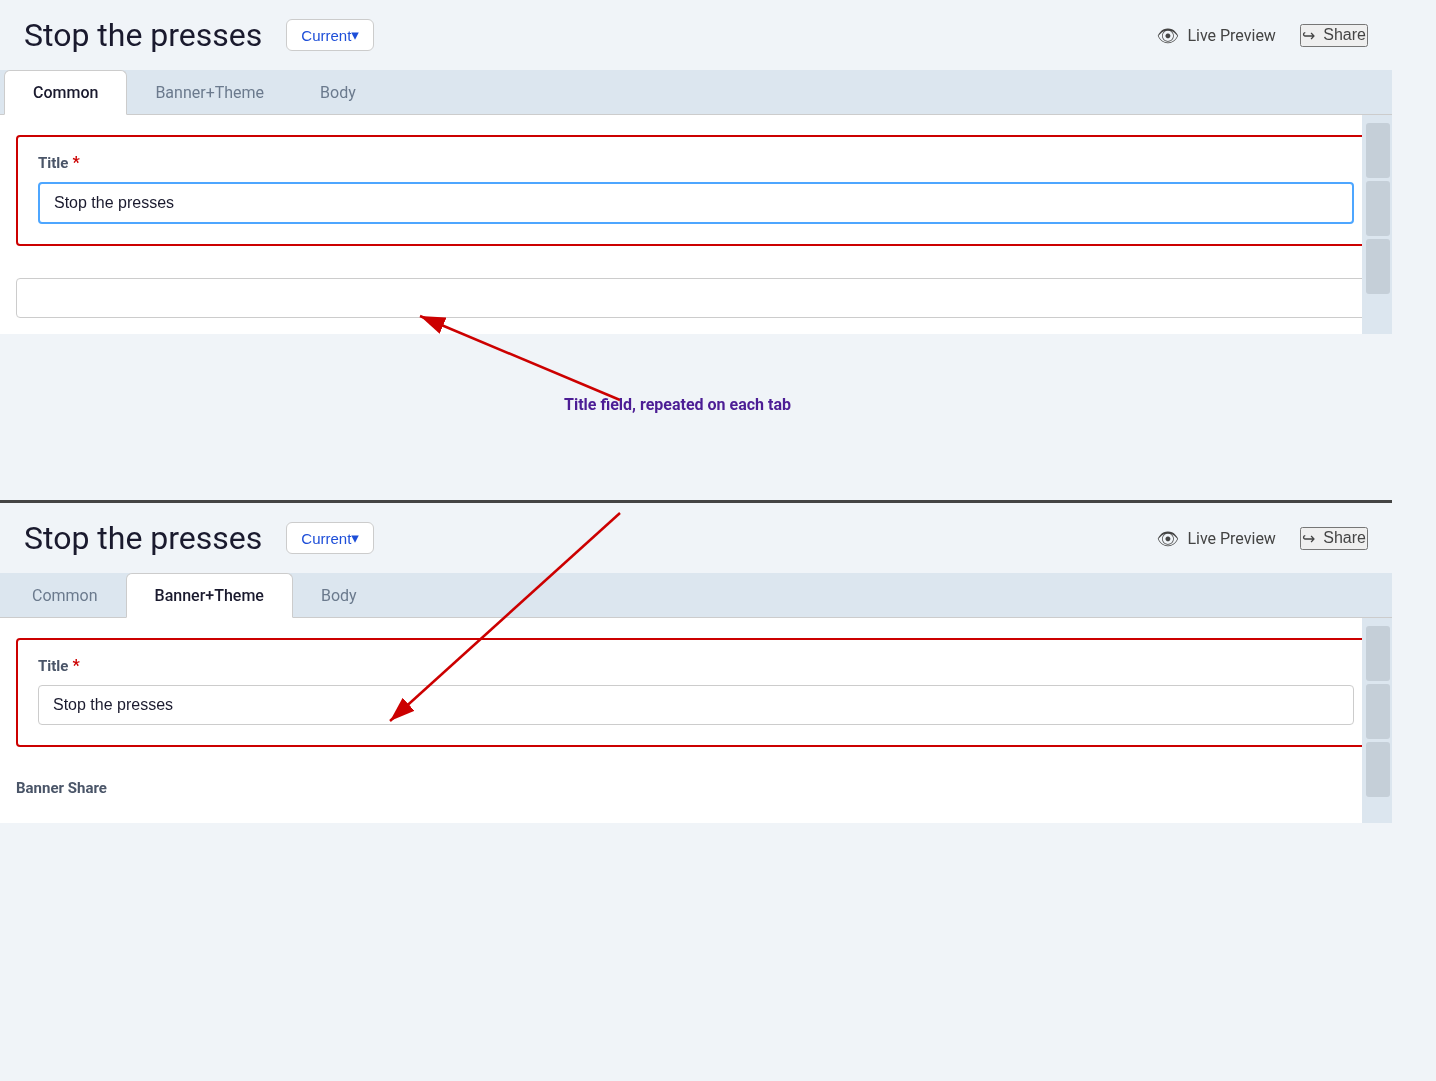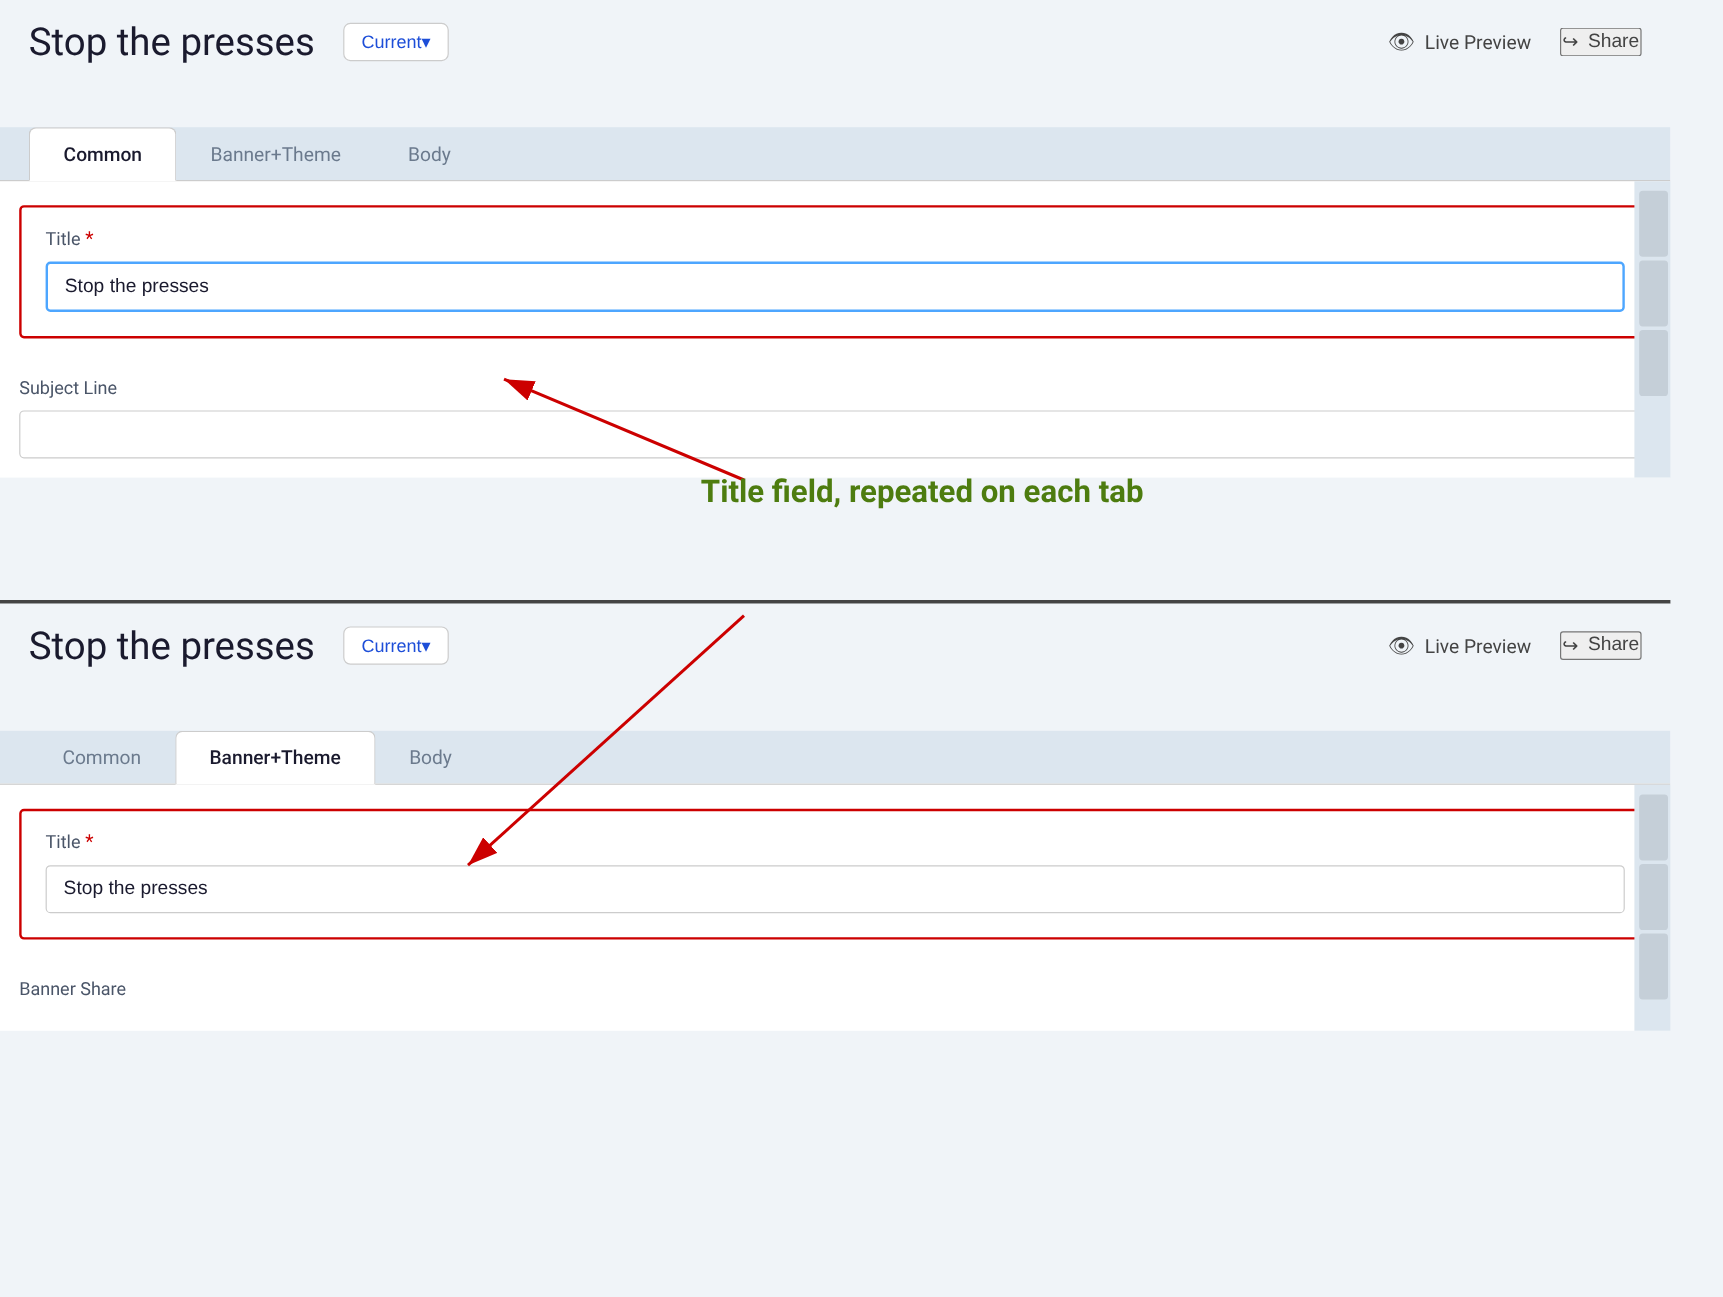--- a/index.html
+++ b/index.html
@@ -64,23 +64,22 @@
       font-size: 16px;
       color: #444;
       cursor: pointer;
     }
 
     
     .tabs {
       display: flex;
       align-items: flex-end;
       background: #dce6ef;
-      padding-left: 24px;
+      padding-left: 4px;
       border-bottom: none;
-      margin-top: 36px;
     }
 
     .tab {
       padding: 12px 28px;
       font-size: 16px;
       cursor: pointer;
       border-radius: 6px 6px 0 0;
       color: #6b7a8d;
       background: transparent;
       position: relative;
@@ -100,21 +99,21 @@
     .field-section-red {
       border: 2px solid #cc0000;
       border-radius: 4px;
       padding: 16px 20px 20px;
       margin: 20px 16px 16px;
       background: white;
     }
 
     .field-label {
       font-size: 15px;
-      font-weight: 400;
+      font-weight: 700;
       color: #4a5568;
       margin-bottom: 10px;
       display: flex;
       align-items: center;
       gap: 4px;
     }
 
     .field-label .required {
       color: #cc0000;
       font-size: 16px;
@@ -215,44 +214,41 @@
 
       <div class="field-section-red">
         <div class="field-label">
           <span>Title</span>
           <span class="required">*</span>
         </div>
         <input class="field-input" type="text" value="Stop the presses" style="">
       </div>
 
       <div class="subject-line-section">
-        <div class="field-label">
-          <span>Subject Line</span>
-        </div>
         <input class="field-input-normal" type="text" value="" style="">
       </div>
 
       <div style="position:absolute; right:-2px; top:0; width:32px; background:#dce6ef; height:100%; display:flex; flex-direction:column; gap:3px; padding:8px 4px;">
         <div style="background:#c5cfd8; height:55px; border-radius:3px; width:24px;"></div>
         <div style="background:#c5cfd8; height:55px; border-radius:3px; width:24px;"></div>
         <div style="background:#c5cfd8; height:55px; border-radius:3px; width:24px;"></div>
       </div>
     </div>
 
     <svg class="arrow-overlay" width="1436" height="500">
 
       <defs>
         <marker id="arrowhead1" markerWidth="10" markerHeight="7" refX="10" refY="3.5" orient="auto">
           <polygon points="0 0, 10 3.5, 0 7" fill="#cc0000"></polygon>
         </marker>
       </defs>
       <line x1="620" y1="400" x2="420" y2="316" stroke="#cc0000" stroke-width="2.5" marker-end="url(#arrowhead1)"></line>
     </svg>
 
-    <div style="position:absolute; left:584px; top:395px; font-size:26px; font-weight:700; color:#4d7c0f; pointer-events:none;">
+    <div style="position:absolute; left:564px; top:395px; font-size:16px; font-weight:700; color:#4c1d95; pointer-events:none;">
       <span>Title field, repeated on each tab</span>
     </div>
 
   </div>
 
   <div class="bottom-panel">
 
     <div class="header">
       <h1 class="page-title">Stop the presses</h1>
       <button class="version-dropdown">

